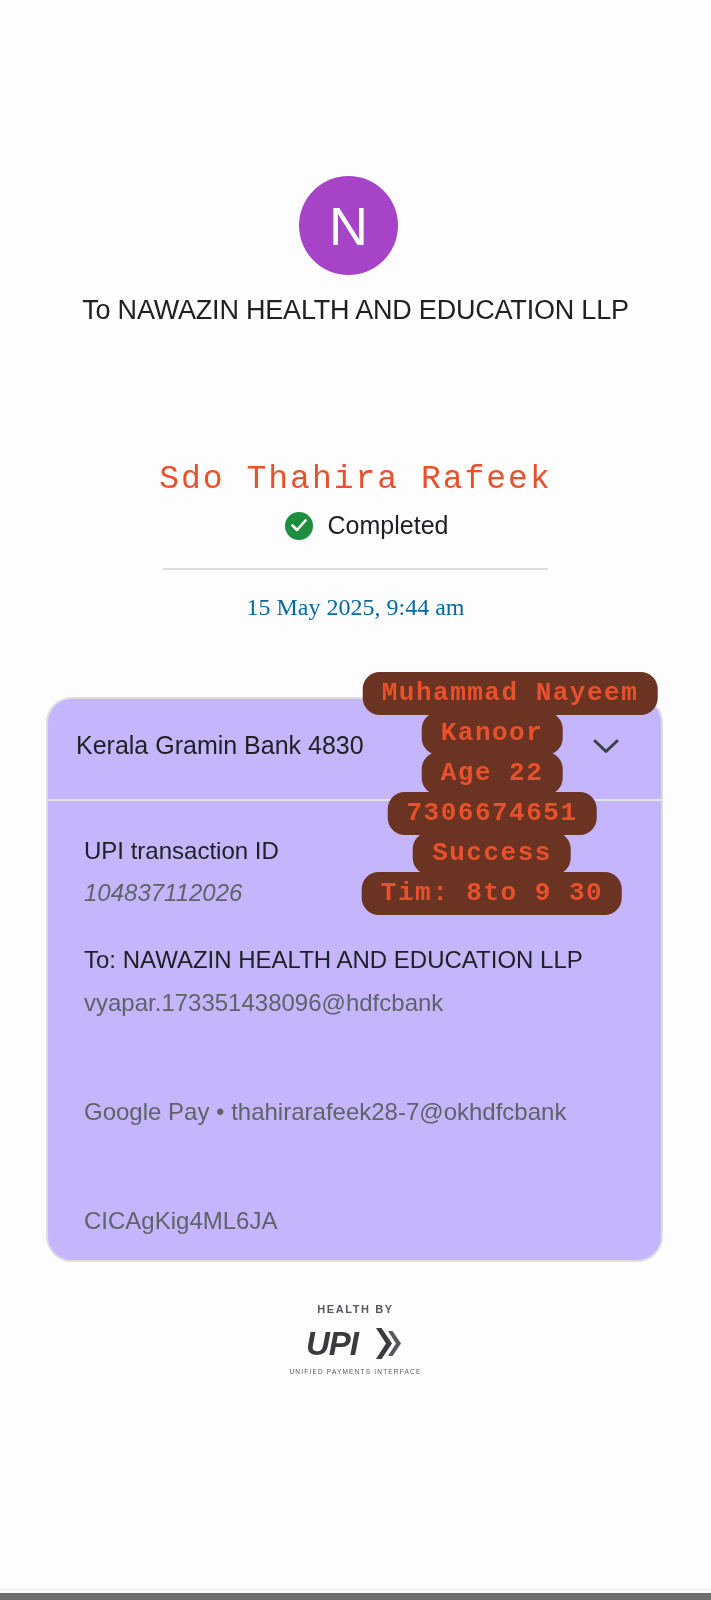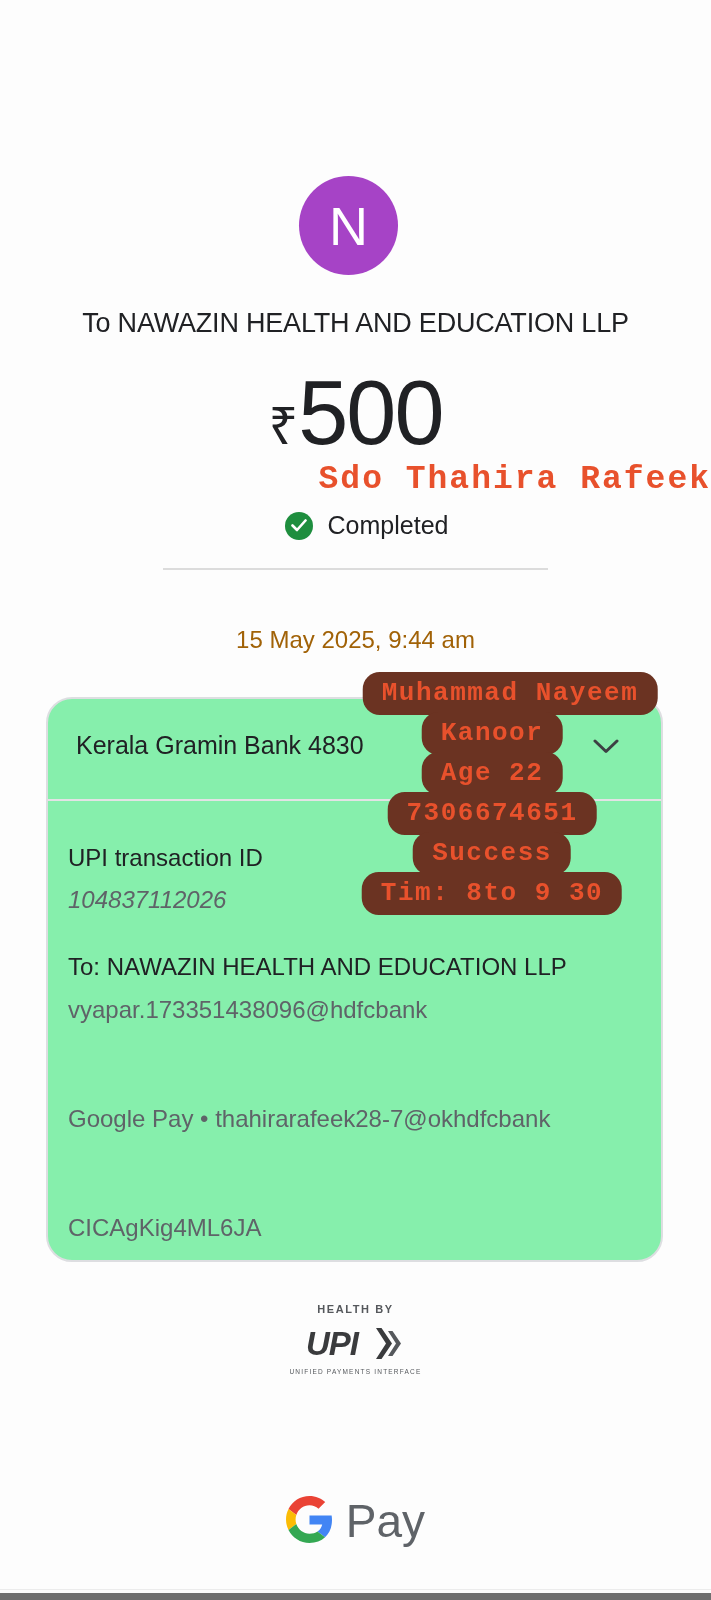--- a/index.html
+++ b/index.html
@@ -8,59 +8,59 @@
     background:#fdfdfd; overflow:hidden;
     font-family:"Liberation Sans", sans-serif; color:#1f2023;
   }
   .avatar {
     position:absolute; left:299px; top:176px; width:99px; height:99px;
     border-radius:50%; background:#a643c6; color:#fff;
     display:flex; align-items:center; justify-content:center;
     font-size:54px; font-weight:400;
   }
   .recipient {
-    position:absolute; top:308px; left:0; width:100%; text-align:center;
+    position:absolute; top:295px; left:0; width:100%; text-align:center;
     font-size:27px; letter-spacing:-0.2px; color:#202124;
   }
   .amount-row {
     position:absolute; top:368px; left:0; width:100%; text-align:center;
     color:#202124; line-height:1;
   }
   .rupee { font-size:52px; font-weight:400; }
   .amount { font-size:90px; font-weight:400; letter-spacing:-2px; }
   .note {
-    position:absolute; top:461px; left:0; width:100%; text-align:right;
-    font-family:"Liberation Mono", monospace; font-weight:bold;
+    position:absolute; top:461px; left:0; width:100%; text-align:center;
+    font-family:"Liberation Mono", monospace; font-weight:normal;
     font-size:33px; letter-spacing:2px; color:#e8512c;
   }
   .status-row {
     position:absolute; top:511px; left:0; width:100%;
     display:flex; align-items:center; justify-content:center; gap:15px;padding-left:11px;
   }
   .check-circle {
     width:28px; height:28px; border-radius:50%; background:#1e8e3e;
     display:flex; align-items:center; justify-content:center; flex:0 0 auto;
   }
   .status-label { font-size:25px; color:#202124; }
   .divider-date {
     position:absolute; top:568px; left:163px; width:385px; height:2px;
     background:#dcdcdc;
   }
   .date {
-    position:absolute; top:626px; left:0; width:100%; text-align:center;
-    font-size:24px; color:#a16207;
+    position:absolute; top:594px; left:0; width:100%; text-align:center;
+    font-size:24px; color:#0369a1;font-family:Liberation Serif, serif;
   }
   .card {
     position:absolute; left:46px; top:697px; width:613px; height:561px;
-    border:2px solid #dddee1; border-radius:26px; background:#86efac;
+    border:2px solid #dddee1; border-radius:26px; background:#c4b5fd;
   }
   .bank-label { position:absolute; left:28px; top:32px; font-size:25px; color:#202124; }
   .chevron { position:absolute; right:42px; top:40px; }
   .card-divider { position:absolute; left:0; top:100px; width:100%; height:1.5px; background:#e2e3e5; }
-  .fld { position:absolute; left:20px; font-size:24px; white-space:nowrap;margin-top:7px; }
+  .fld { position:absolute; left:36px; font-size:24px; white-space:nowrap; }
   .lab { color:#202124; }
   .val { color:#5f6368; }
   .upi-txn-label  { top:138px; }
   .upi-txn-value  { top:180px;font-style:italic; }
   .to-label       { top:247px; }
   .to-value       { top:290px; }
   .from-label     { top:356px; }
   .from-value     { top:399px; }
   .gid-label      { top:465px; }
   .gid-value      { top:508px; }
@@ -92,23 +92,20 @@
 <body>
 
 <div class="screen">
 
   <div class="avatar">
     <span>N</span>
   </div>
 
   <div class="recipient">To NAWAZIN HEALTH AND EDUCATION LLP</div>
 
-  <div class="amount-row">
-    <span class="rupee">₹</span><span class="amount">500</span>
-  </div>
 
   <div class="note">Sdo Thahira Rafeek</div>
 
   <div class="status-row">
     <span class="check-circle">
       <svg width="16" height="13" viewBox="0 0 16 13">
           <polyline points="1.5,6.5 6,11 14.5,1.5" fill="none" stroke="#ffffff" stroke-width="2.6" stroke-linecap="round" stroke-linejoin="round"></polyline>
         </svg>
     </span>
     <span class="status-label">Completed</span>
@@ -152,28 +149,17 @@
     <div class="upi-mark">
       <svg width="104" height="38" viewBox="0 0 104 38">
         <text x="2" y="30" font-family="Liberation Sans, sans-serif" font-style="italic" font-weight="bold" font-size="33" letter-spacing="-1" fill="#3a3b3d">UPI</text>
         <polygon points="72,3 82,18.5 72,34 77.5,34 88,18.5 77.5,3" fill="#3a3b3d"></polygon>
         <polygon points="84,6 92,18.5 84,31 88.5,31 97,18.5 88.5,6" fill="#55585c"></polygon>
       </svg>
     </div>
     <div class="upi-tagline">UNIFIED PAYMENTS INTERFACE</div>
   </div>
 
-  <div class="gpay-row">
-    <span>
-      <svg width="47" height="47" viewBox="0 0 48 48">
-        <path fill="#EA4335" d="M24 9.5c3.54 0 6.71 1.22 9.21 3.6l6.85-6.85C35.9 2.38 30.47 0 24 0 14.62 0 6.51 5.38 2.56 13.22l7.98 6.19C12.43 13.72 17.74 9.5 24 9.5z"></path>
-        <path fill="#4285F4" d="M46.98 24.55c0-1.57-.15-3.09-.38-4.55H24v9.02h12.94c-.58 2.96-2.26 5.48-4.78 7.18l7.73 6c4.51-4.18 7.09-10.36 7.09-17.65z"></path>
-        <path fill="#FBBC05" d="M10.53 28.59c-.48-1.45-.76-2.99-.76-4.59s.27-3.14.76-4.59l-7.98-6.19C.92 16.46 0 20.12 0 24c0 3.88.92 7.54 2.56 10.78l7.97-6.19z"></path>
-        <path fill="#34A853" d="M24 48c6.48 0 11.93-2.13 15.89-5.81l-7.73-6c-2.15 1.45-4.92 2.3-8.16 2.3-6.26 0-11.57-4.22-13.47-9.91l-7.98 6.19C6.51 42.62 14.62 48 24 48z"></path>
-      </svg>
-    </span>
-    <span class="gpay-text">Pay</span>
-  </div>
 
   <div class="footer-line"></div>
   <div class="bottom-bar"></div>
 
 </div>
 
 </body></html>

